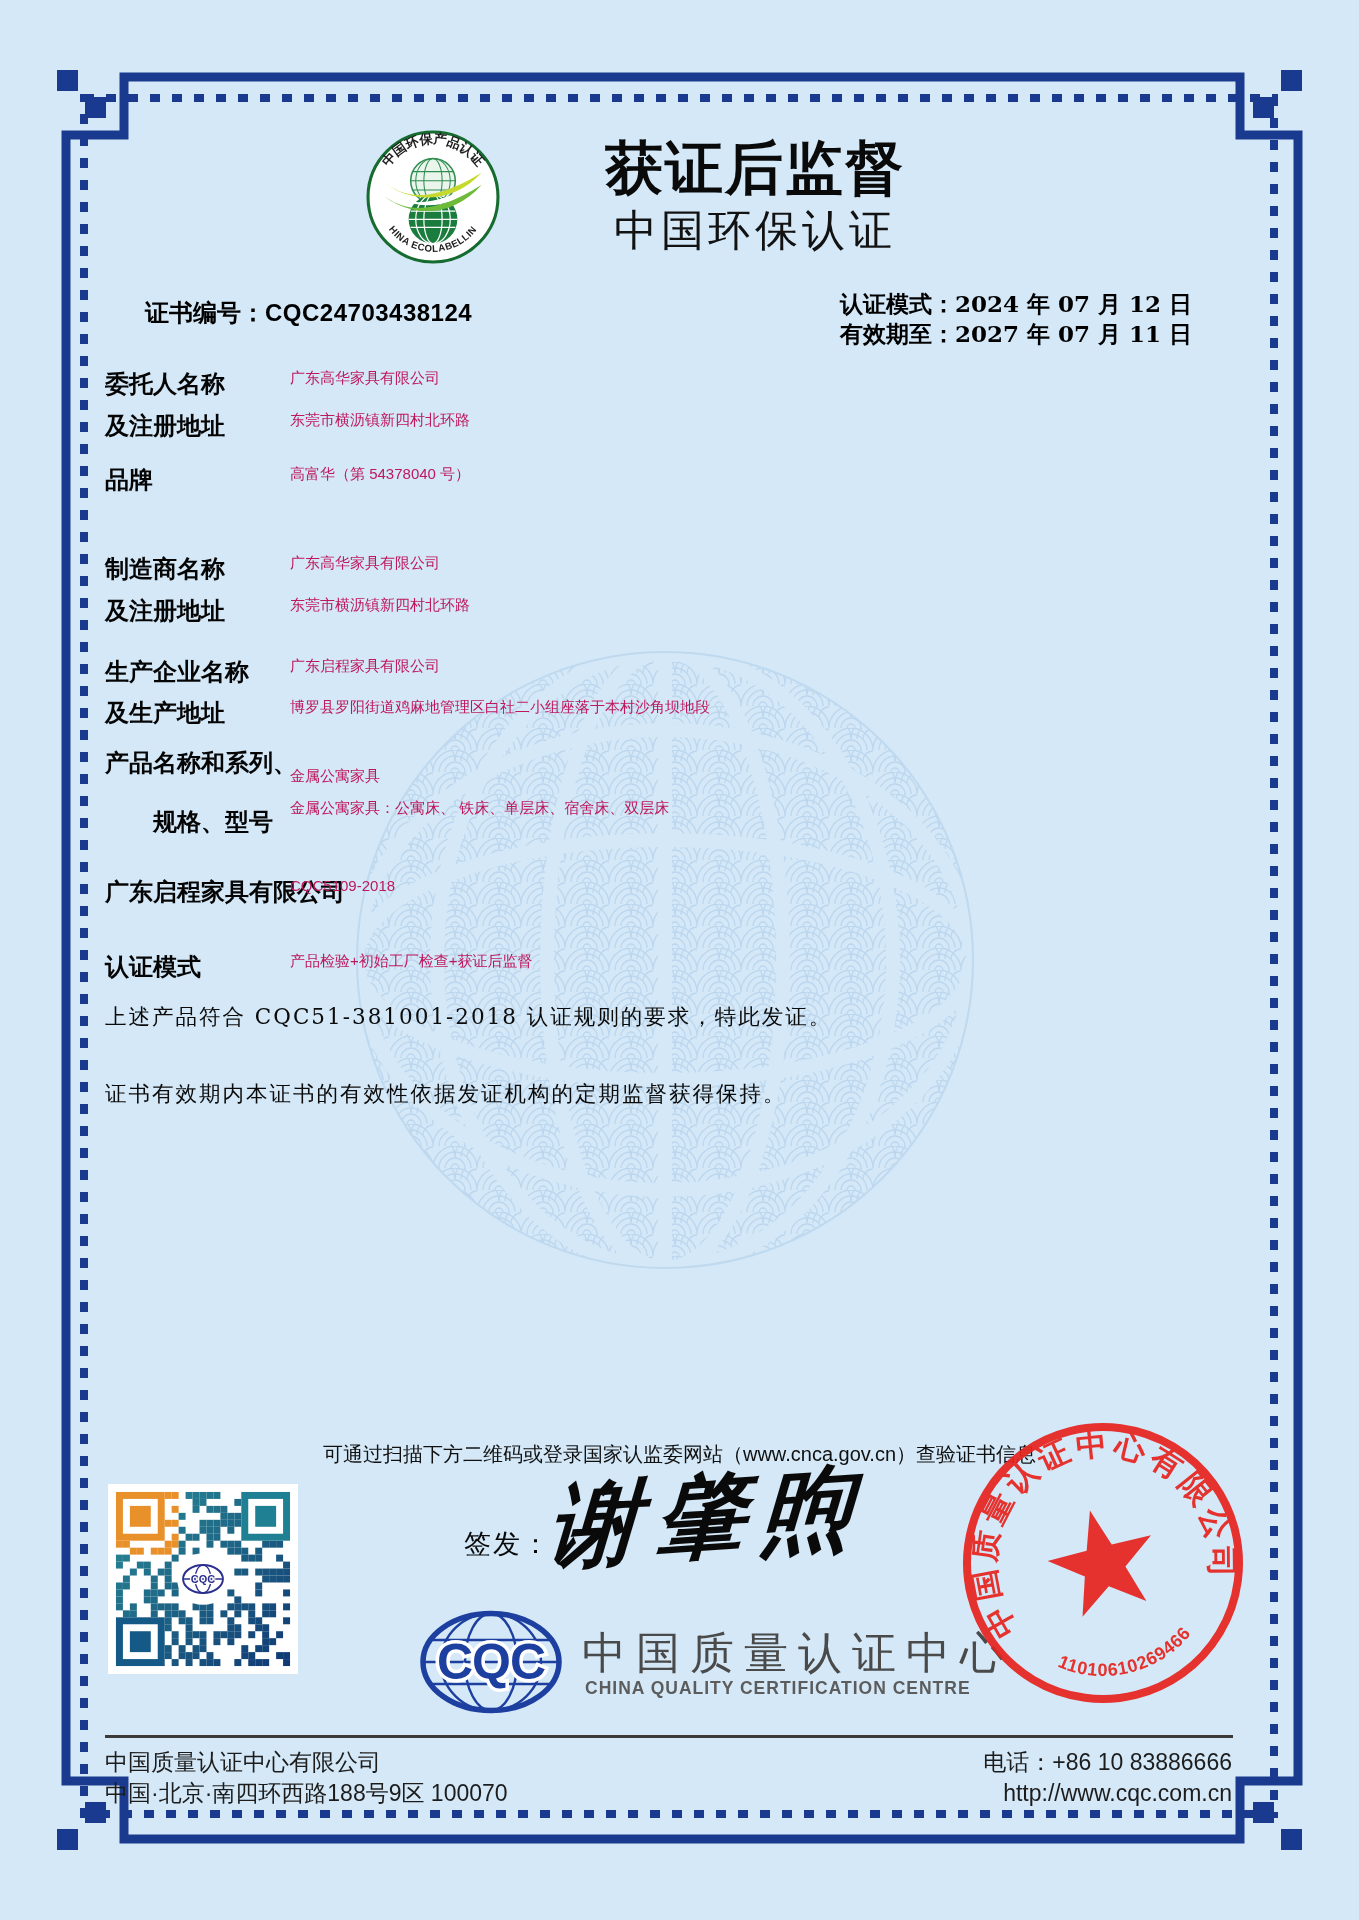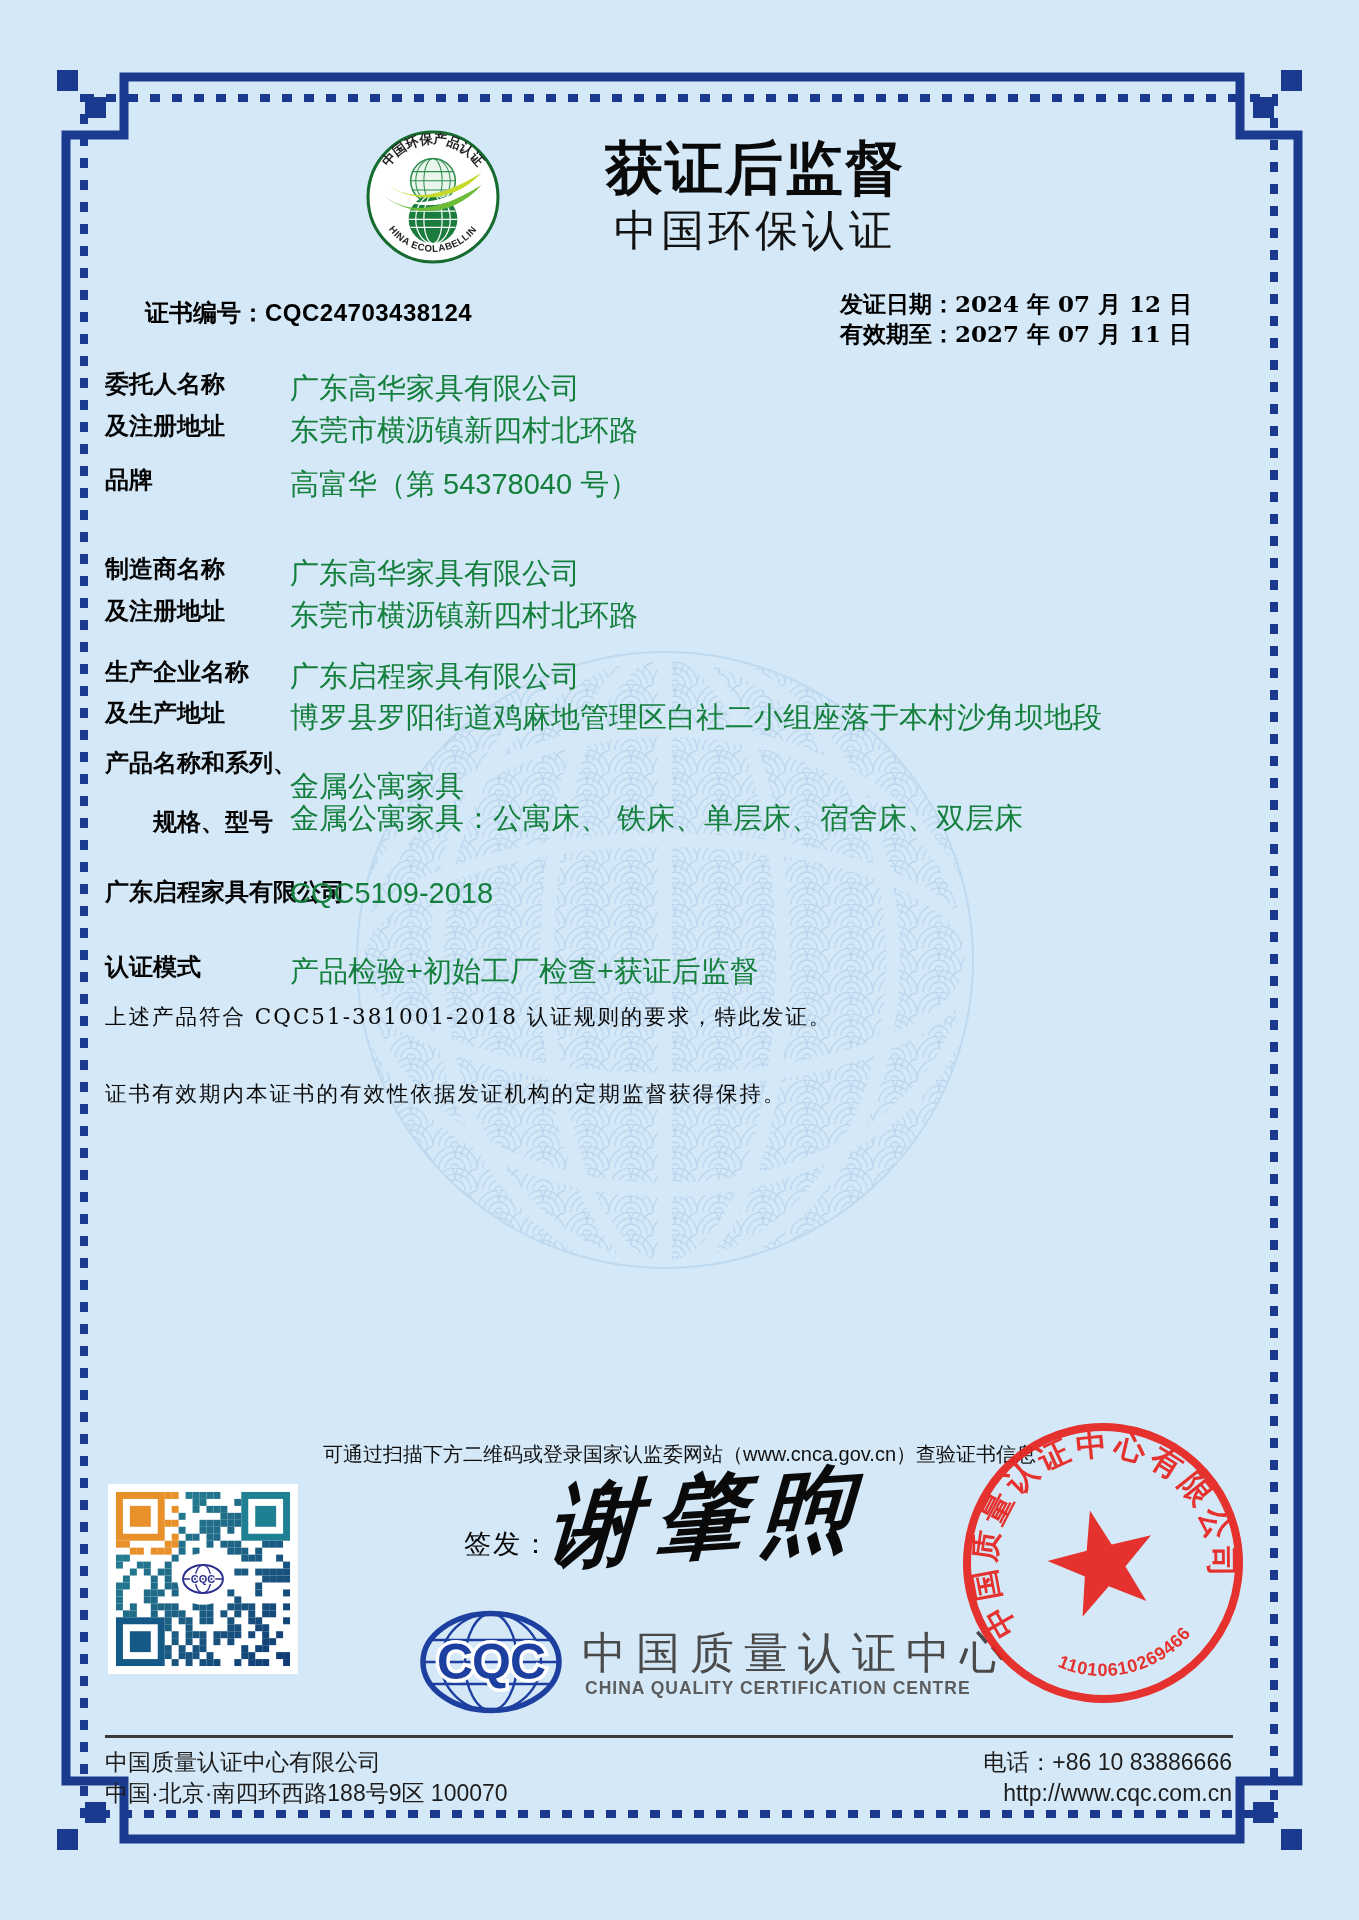--- a/index.html
+++ b/index.html
@@ -5,21 +5,21 @@
   html,body{margin:0;padding:0;}
   body{width:1359px;height:1920px;background:#d4e8f7;font-family:"Liberation Sans",sans-serif;overflow:hidden;}
   #page{position:relative;width:1359px;height:1920px;background:#d4e8f7;}
   .abs{position:absolute;}
   .title{font-size:58px;font-weight:bold;color:#0a0a0a;letter-spacing:2px;text-align:center;}
   .subtitle{font-size:43px;font-weight:500;color:#121212;letter-spacing:4px;text-align:center;}
   .certno{font-family:"DejaVu Serif",serif;font-weight:bold;font-size:24px;color:#000;}
   .certno .num{font-family:"Liberation Sans",sans-serif;letter-spacing:0.5px;}
   .dateline{font-family:"DejaVu Serif",serif;font-weight:bold;font-size:23px;color:#000;line-height:30px;white-space:nowrap;}
   .flabel{font-size:24px;font-weight:bold;color:#050505;white-space:nowrap;}
-  .fvalue{font-size:29px;font-weight:500;color:#15803d;white-space:nowrap;}
+  .fvalue{font-size:15px;font-weight:500;color:#be185d;white-space:nowrap;}
   .statement{font-family:"DejaVu Serif",serif;font-size:21.5px;font-weight:500;color:#0b0b0b;letter-spacing:2px;white-space:nowrap;}
   .verify{font-size:20px;color:#101010;text-align:center;width:100%;}
   .signlabel{font-size:27px;color:#0a0a0a;letter-spacing:2px;}
   .signname{font-family:"DejaVu Serif",serif;font-style:italic;font-weight:bold;font-size:92px;color:#0a0a0a;letter-spacing:14px;transform:rotate(-4deg) skewX(-7deg);transform-origin:left center;white-space:nowrap;}
   .cqcname{font-size:44px;font-weight:normal;color:#4a4a4a;letter-spacing:10px;white-space:nowrap;}
   .cqcen{font-size:17.5px;font-weight:bold;color:#5c5c5c;letter-spacing:1px;white-space:nowrap;}
   .rule{height:3px;background:#3a3a3a;}
   .footL{font-size:23px;color:#1c1c1c;line-height:31px;}
   .footR{font-size:23px;color:#1c1c1c;line-height:31px;text-align:right;}
 </style>
@@ -108,21 +108,21 @@
   </svg>
 
   <div class="abs title" style="left:505px;top:130px;width:500px;">获证后监督</div>
   <div class="abs subtitle" style="left:505px;top:202px;width:500px;">中国环保认证</div>
 
   <div class="abs certno" style="left:145px;top:297px;">
     <span>证书编号：</span><span class="num">CQC24703438124</span>
   </div>
 
   <div class="abs dateline" style="left:840px;top:289px;">
-    <div><span>发证日期：</span><span>2024 年 07 月 12 日</span></div>
+    <div><span>认证模式：</span><span>2024 年 07 月 12 日</span></div>
     <div><span>有效期至：</span><span>2027 年 07 月 11 日</span></div>
   </div>
 
   <div class="abs flabel" style="left:105px;top:368px;">委托人名称</div>
   <div class="abs fvalue" style="left:290px;top:369px;">广东高华家具有限公司</div>
 
   <div class="abs flabel" style="left:105px;top:410px;">及注册地址</div>
   <div class="abs fvalue" style="left:290px;top:411px;">东莞市横沥镇新四村北环路</div>
 
   <div class="abs flabel" style="left:105px;top:464px;">品牌</div>

